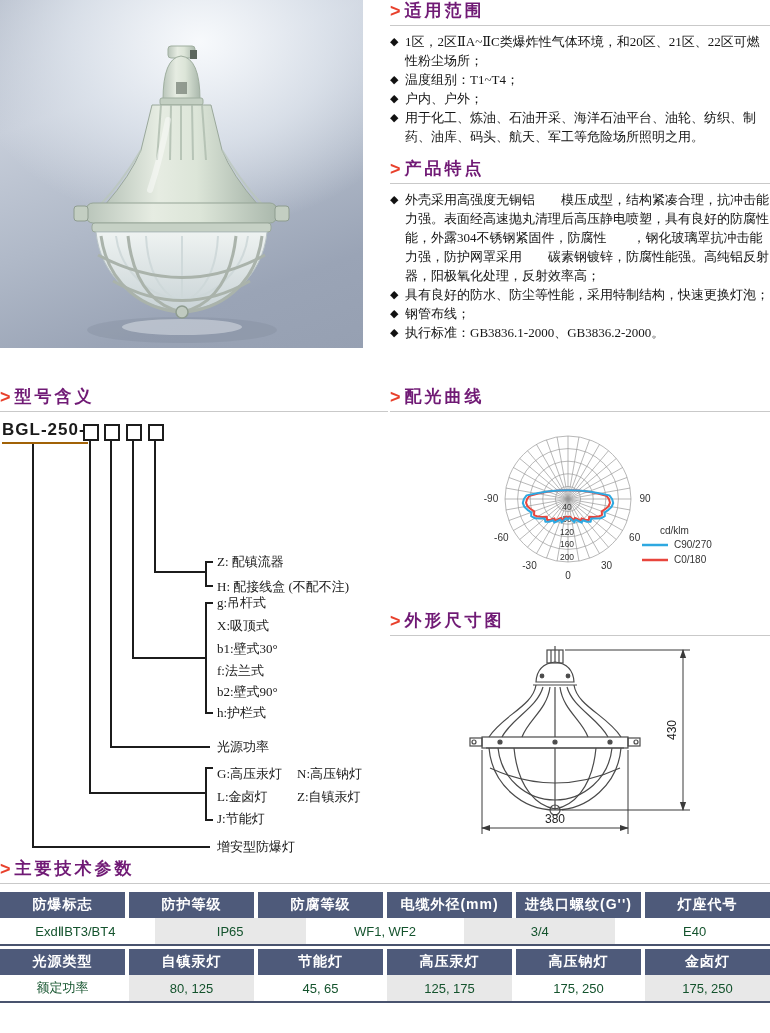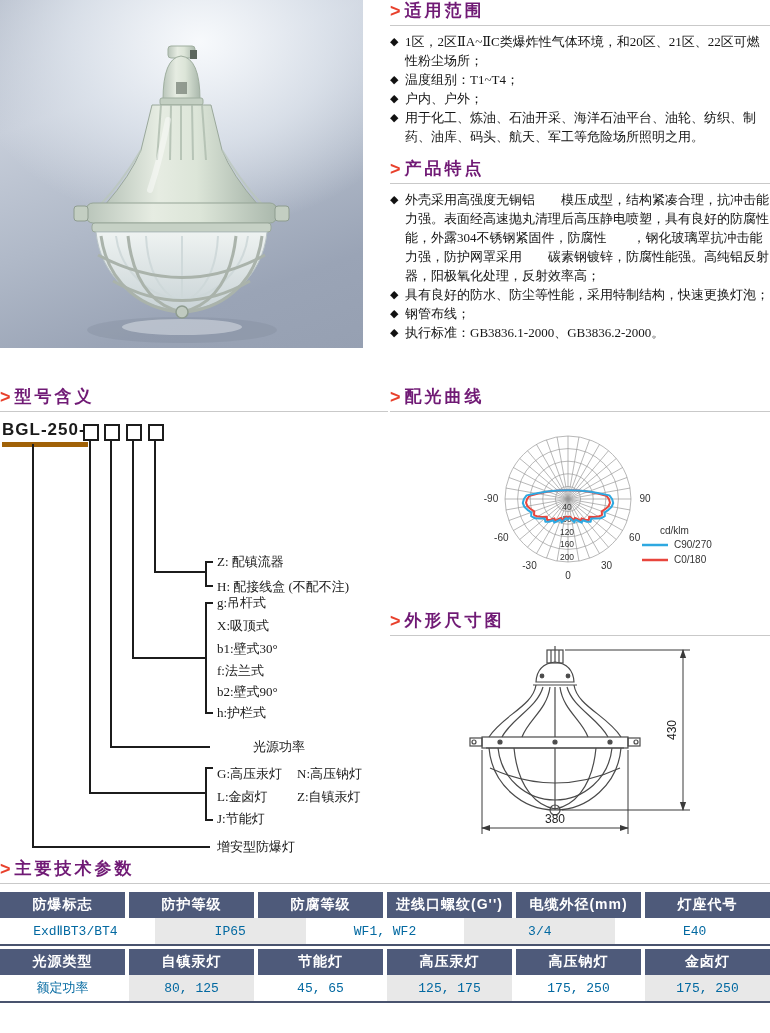--- a/index.html
+++ b/index.html
@@ -26,40 +26,40 @@
   .photo{left:0;top:0;width:363px;height:348px;
          background:
            radial-gradient(ellipse 320px 250px at 55% 12%, rgba(250,252,254,0.95) 0%, rgba(224,230,238,0.8) 40%, rgba(190,198,211,0.0) 75%),
            linear-gradient(160deg,#b4bcca 0%,#c6cdd9 28%,#b0b9c8 55%,#9aa4b6 80%,#96a0b2 100%);}
   .photo svg{display:block;}
 
   
   .sec-model{left:0;top:388px;width:388px;}
   .md{position:relative;height:448px;}
   .md .prefix{position:absolute;left:2px;top:2px;font-size:17px;font-weight:bold;
-              border-bottom:5px solid #a16207;padding:0 2px 2px 0;letter-spacing:1px;}
+              border-bottom:2px solid #a16207;padding:0 2px 2px 0;letter-spacing:1px;}
   .md .box{position:absolute;top:6px;width:12px;height:13px;border:2px solid #1c1c1c;}
   .ln{position:absolute;background:#1c1c1c;}
   .md .lbl{position:absolute;font-size:13px;line-height:15px;white-space:nowrap;
            font-family:"Liberation Serif","DejaVu Serif",serif;}
 
   
   .sec-photo-curve{left:390px;top:388px;width:380px;}
   .sec-dims{left:390px;top:612px;width:380px;}
 
   
   .sec-specs{left:0;top:860px;width:770px;}
   .sec-specs .sec-head{width:770px;}
   .spec-table{margin-top:8px;border-bottom:2px solid #49536e;}
   .trow{display:flex;gap:4px;}
   .trow .cell{flex:1;height:26px;display:flex;align-items:center;justify-content:center;
               font-size:13px;}
   .thead .cell{background:#4e5a7a;color:#ffffff;font-weight:bold;font-size:14px;letter-spacing:1px;}
-  .tbody .cell{background:#ffffff;color:#0369a1;
-               font-family:Liberation Mono, monospace;}
+  .tbody .cell{background:#ffffff;color:#14532d;
+               font-family:Liberation Sans, sans-serif;}
   .tbody .cell:nth-child(even){background:#e8e8e8;}
   .spec-table + .spec-table{margin-top:3px;}
 
   svg text{font-family:"Liberation Sans","DejaVu Sans",sans-serif;}
 </style>
 </head>
 <body>
 
 <div id="page">
 
@@ -190,21 +190,21 @@
       <div class="ln" style="left:205px;top:184px;width:8px;height:2px;"></div>
       <div class="ln" style="left:205px;top:294px;width:8px;height:2px;"></div>
       <div class="lbl" style="left:217px;top:177px;">g:吊杆式</div>
       <div class="lbl" style="left:217px;top:200px;">X:吸顶式</div>
       <div class="lbl" style="left:217px;top:223px;">b1:壁式30°</div>
       <div class="lbl" style="left:217px;top:245px;">f:法兰式</div>
       <div class="lbl" style="left:217px;top:266px;">b2:壁式90°</div>
       <div class="lbl" style="left:217px;top:287px;">h:护栏式</div>
 
       <div class="ln" style="left:110px;top:328px;width:100px;height:2px;"></div>
-      <div class="lbl" style="left:217px;top:321px;margin-left:36px;">光源功率</div>
+      <div class="lbl" style="left:217px;top:321px;">光源功率</div>
 
       <div class="ln" style="left:89px;top:374px;width:116px;height:2px;"></div>
       <div class="ln" style="left:205px;top:349px;width:2px;height:54px;"></div>
       <div class="ln" style="left:205px;top:349px;width:8px;height:2px;"></div>
       <div class="ln" style="left:205px;top:401px;width:8px;height:2px;"></div>
       <div class="lbl" style="left:217px;top:348px;">G:高压汞灯</div>
       <div class="lbl" style="left:297px;top:348px;">N:高压钠灯</div>
       <div class="lbl" style="left:217px;top:371px;">L:金卤灯</div>
       <div class="lbl" style="left:297px;top:371px;">Z:自镇汞灯</div>
       <div class="lbl" style="left:217px;top:393px;">J:节能灯</div>
@@ -347,22 +347,22 @@
     <div class="sec-head">
       <span class="gt">&gt;</span>
       <span class="ttl">主要技术参数</span>
     </div>
 
     <div class="spec-table">
       <div class="trow thead">
         <div class="cell">防爆标志</div>
         <div class="cell">防护等级</div>
         <div class="cell">防腐等级</div>
+        <div class="cell">电缆外径(mm)</div>
         <div class="cell">进线口螺纹(G'')</div>
-        <div class="cell">电缆外径(mm)</div>
         <div class="cell">灯座代号</div>
       </div>
       <div class="trow tbody">
         <div class="cell">ExdⅡBT3/BT4</div>
         <div class="cell">IP65</div>
         <div class="cell">WF1, WF2</div>
         <div class="cell">3/4</div>
         <div class="cell">E40</div>
       </div>
     </div>

